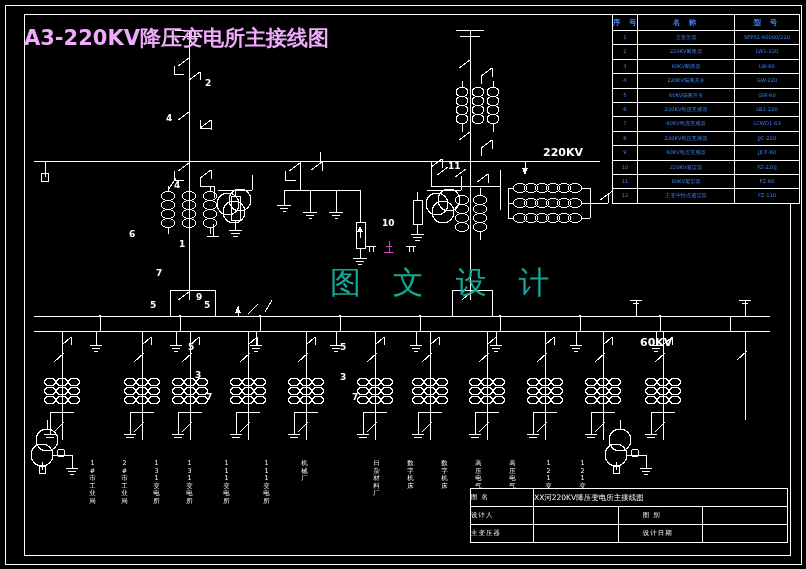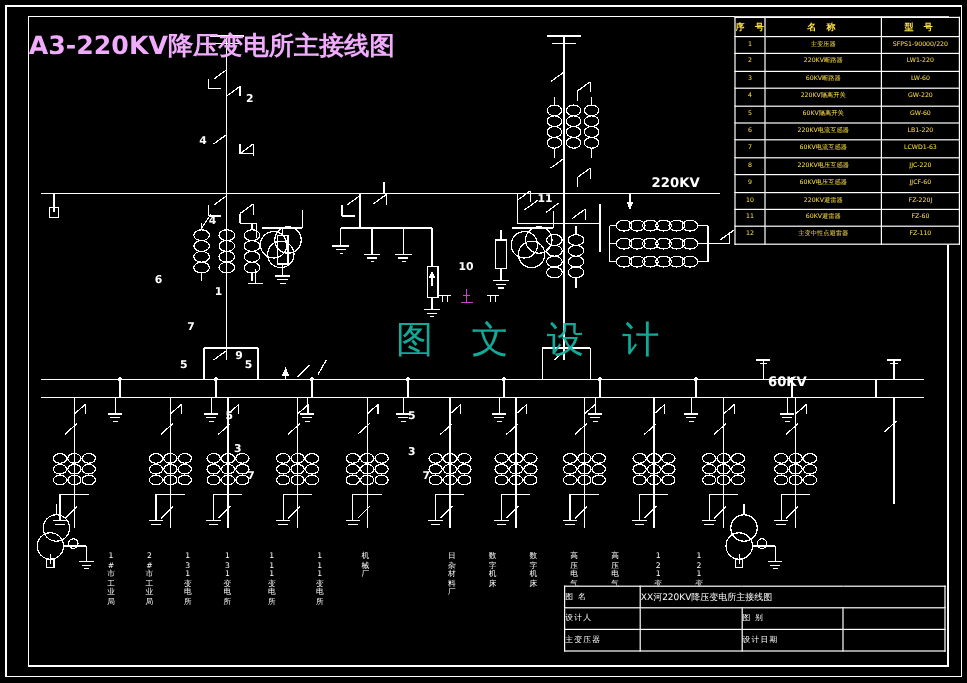--- a/index.html
+++ b/index.html
@@ -19,21 +19,21 @@
     font-size:31px;color:#14b8a6;letter-spacing:11px;white-space:nowrap;
     opacity:.92;
   }
   .buslbl{
     position:absolute;color:#fff;font-size:11px;font-weight:bold;
     font-family:"DejaVu Sans","Liberation Sans",sans-serif;white-space:nowrap;
   }
   
   .parts{
     position:absolute;left:612px;top:14px;width:186px;
-    border:1px solid #fff;border-collapse:collapse;color:#fde047;
+    border:1px solid #fff;border-collapse:collapse;color:#3b82f6;
     table-layout:fixed;background:#000;
   }
   .parts td,.parts th{
     border:1px solid #fff;font-size:5.2px;line-height:1;
     text-align:center;vertical-align:middle;padding:0;height:13.4px;
     font-family:"DejaVu Sans","Liberation Sans",sans-serif;
     overflow:hidden;white-space:nowrap;
   }
   .parts .c-no{width:24px;}
   .parts .c-nm{width:96px;}
@@ -44,21 +44,21 @@
     position:absolute;left:470px;top:488px;width:318px;
     border:1px solid #fff;border-collapse:collapse;color:#fff;
     table-layout:fixed;background:#000;
   }
   .tblock td{
     border:1px solid #fff;font-size:6.5px;line-height:1;height:17px;
     text-align:left;vertical-align:middle;padding:0;
     font-family:"DejaVu Sans","Liberation Sans",sans-serif;white-space:nowrap;
   }
   .tblock td.k{width:62px;letter-spacing:1px;}
-  .tblock td.k2{width:62px;letter-spacing:1px;}
+  .tblock td.k2{width:62px;letter-spacing:1px;padding-left:24px;}
   .tblock td.vbig{font-size:7.5px;}
   
   .flabel{
     position:absolute;color:#fff;font-size:6.4px;line-height:7.6px;
     width:9px;text-align:center;white-space:pre-line;
     font-family:"DejaVu Sans","Liberation Sans",sans-serif;
   }
   .callout{
     position:absolute;color:#fff;font-size:9px;font-weight:bold;
     font-family:"DejaVu Sans","Liberation Sans",sans-serif;
@@ -719,21 +719,21 @@
       </g>
 
     </g>
   </svg>
 
   <div class="ttl">A3-220KV降压变电所主接线图</div>
 
   <div class="watermark">图 文 设 计</div>
 
   <div class="buslbl" style="left:543px;top:146px;">220KV</div>
-  <div class="buslbl" style="left:640px;top:312px;">60KV</div>
+  <div class="buslbl" style="left:640px;top:336px;">60KV</div>
 
   <div class="callout" style="left:205px;top:78px;">2</div>
   <div class="callout" style="left:166px;top:113px;">4</div>
   <div class="callout" style="left:174px;top:180px;">4</div>
   <div class="callout" style="left:129px;top:229px;">6</div>
   <div class="callout" style="left:179px;top:239px;">1</div>
   <div class="callout" style="left:156px;top:268px;">7</div>
   <div class="callout" style="left:196px;top:292px;">9</div>
   <div class="callout" style="left:150px;top:300px;">5</div>
   <div class="callout" style="left:204px;top:300px;">5</div>

